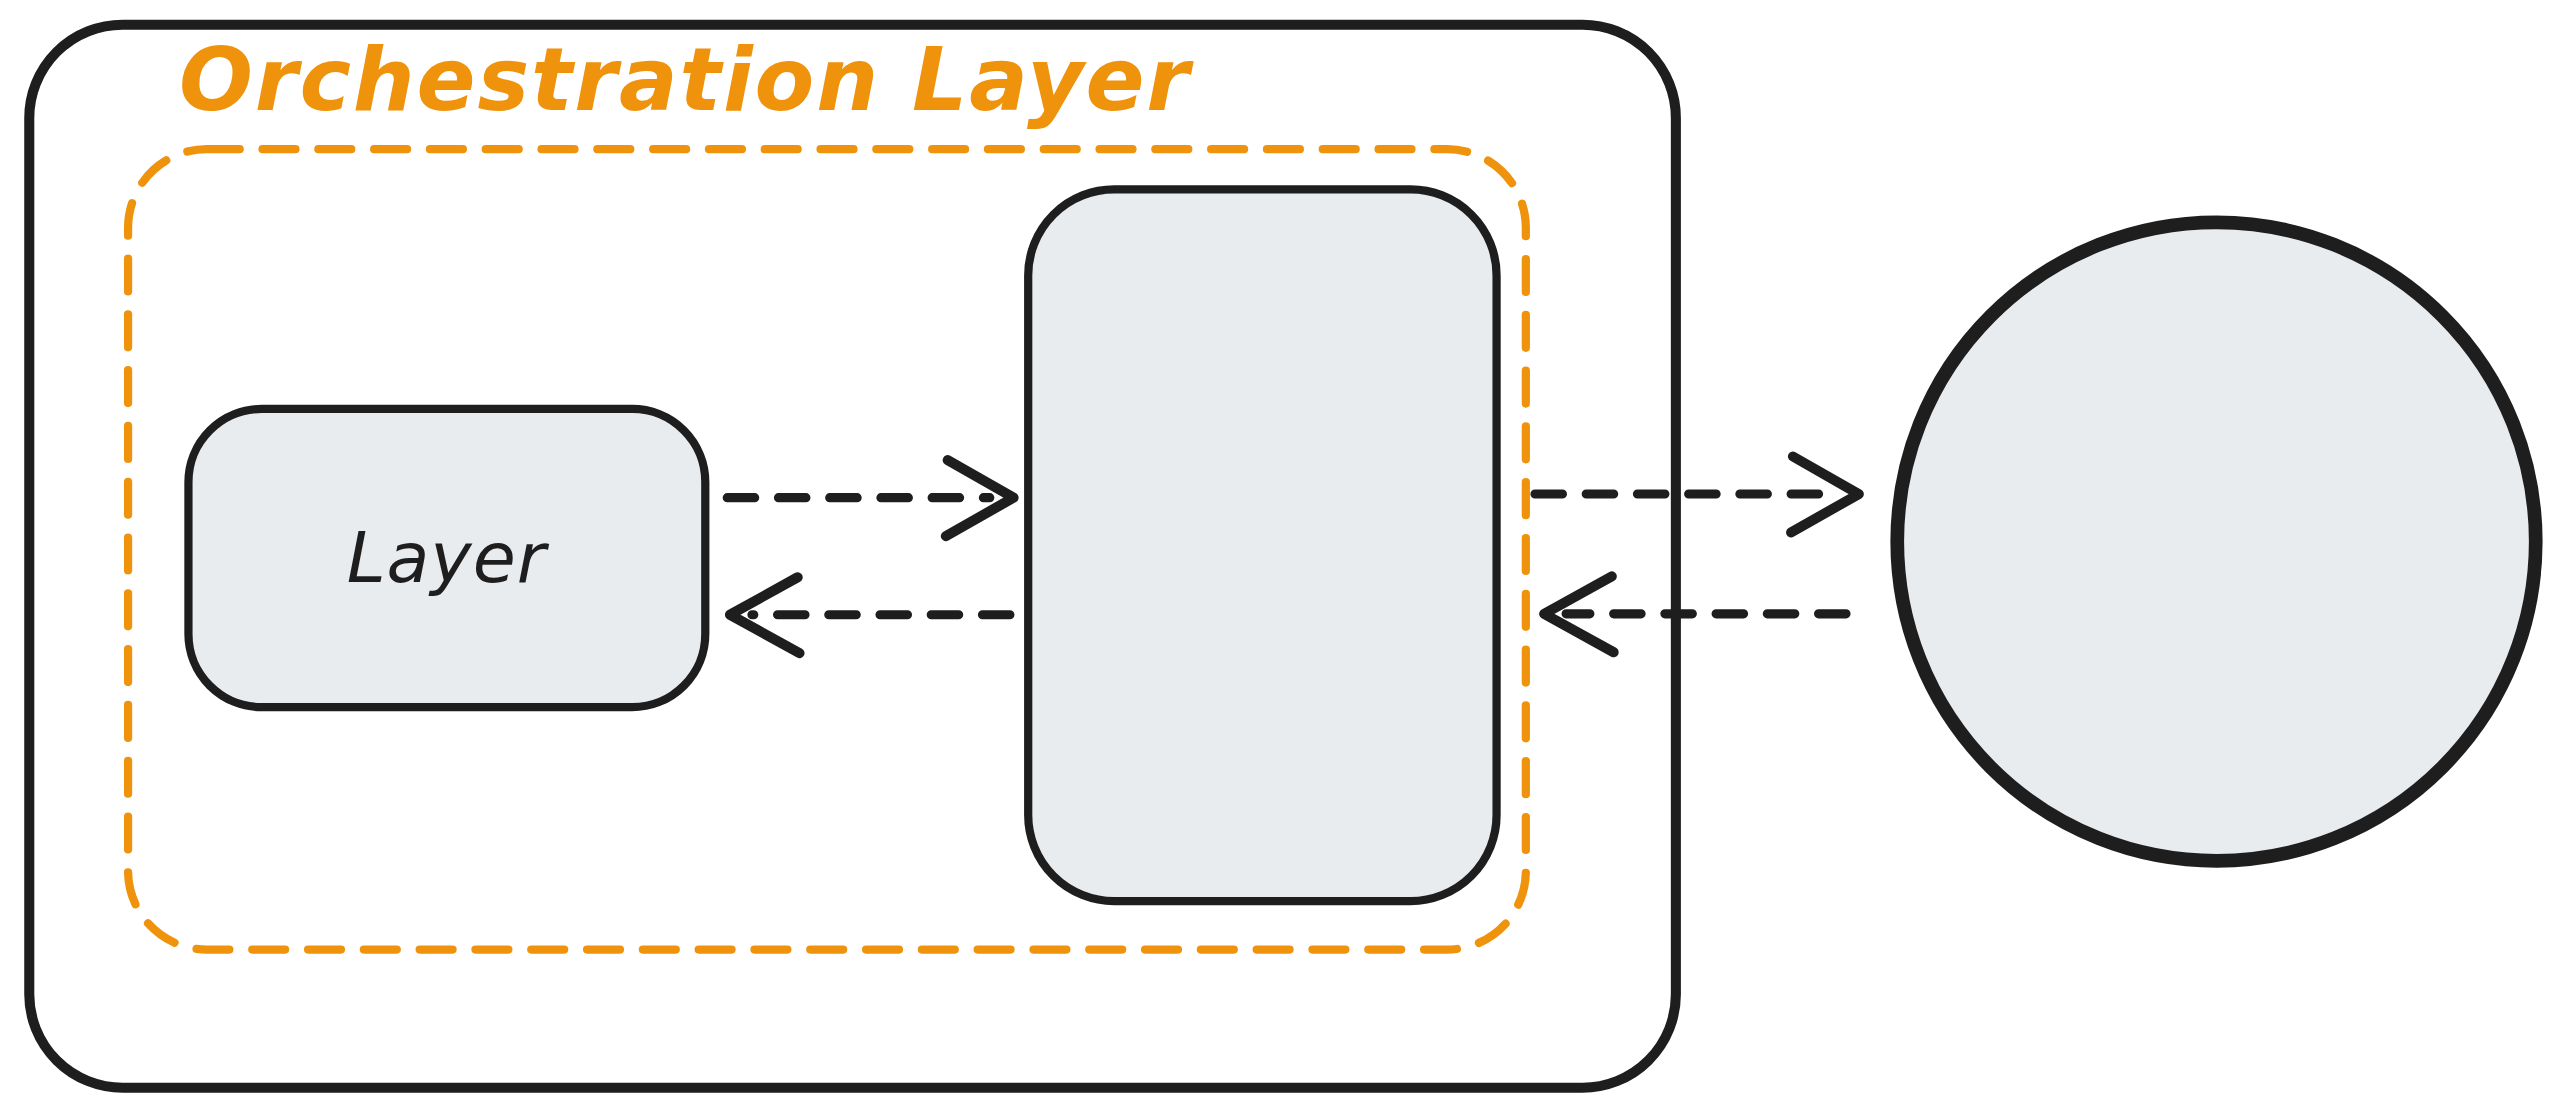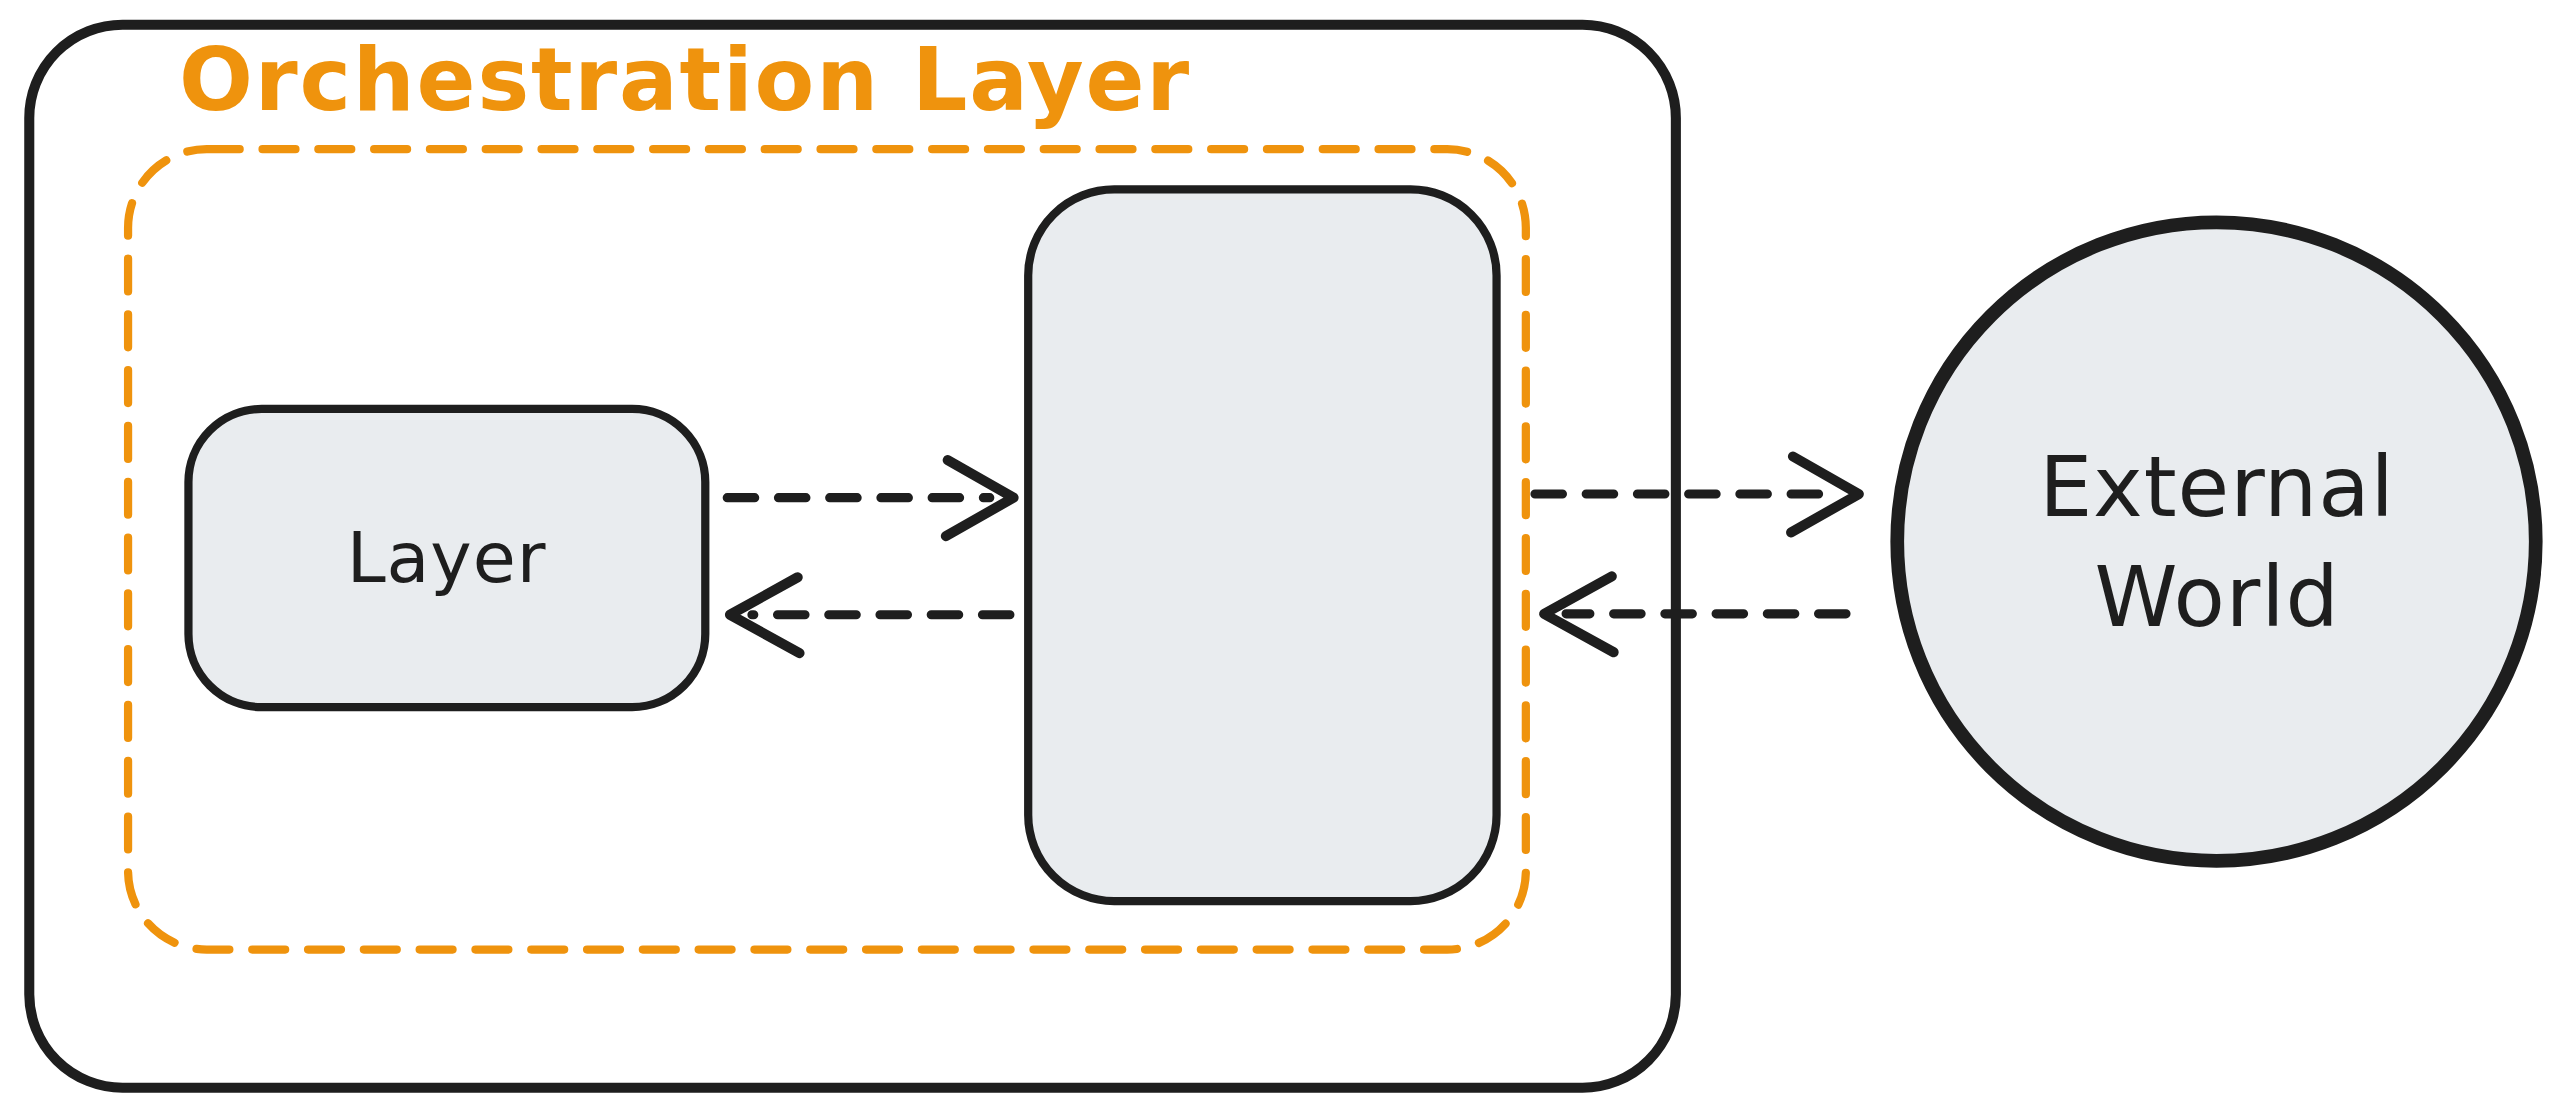--- a/index.html
+++ b/index.html
@@ -9,21 +9,21 @@
     --bg:#ffffff;
   }
   *{box-sizing:border-box;}
   html,body{margin:0;padding:0;}
   body{
     width:2576px;height:1117px;
     background:var(--bg);
     font-family:"DejaVu Sans", sans-serif;
     overflow:hidden;
   }
-  .stage{position:relative;width:2576px;height:1117px;background:var(--bg);}
+  .stage{position:relative;width:2576px;height:1117px;background:var(--bg);font-style:italic;}
   .stage svg{position:absolute;left:0;top:0;}
 
   
   .outer-box{fill:var(--bg);stroke:var(--ink);stroke-width:11;}
   .boundary{fill:none;stroke:var(--accent);stroke-width:9;
             stroke-dasharray:36 25;stroke-linecap:round;}
   .node-rect{fill:var(--node-fill);stroke:var(--ink);stroke-width:9;}
   .node-circle{fill:var(--node-fill);stroke:var(--ink);stroke-width:15;}
   .edge-line{fill:none;stroke:var(--ink);stroke-width:10;
              stroke-dasharray:30 26;stroke-linecap:round;}
@@ -81,15 +81,14 @@
       <path class="edge-line" d="M 2018 671 L 1712 671"></path>
       <path class="edge-head" d="M 1762 630 L 1688 671 L 1764 713"></path>
     </g>
   </svg>
 
   <div class="layer-title">Orchestration Layer</div>
 
   <div class="label model-label">Layer</div>
 
 
-  <div class="label external-label">External World</div>
 </div>
 
 
 </body></html>

